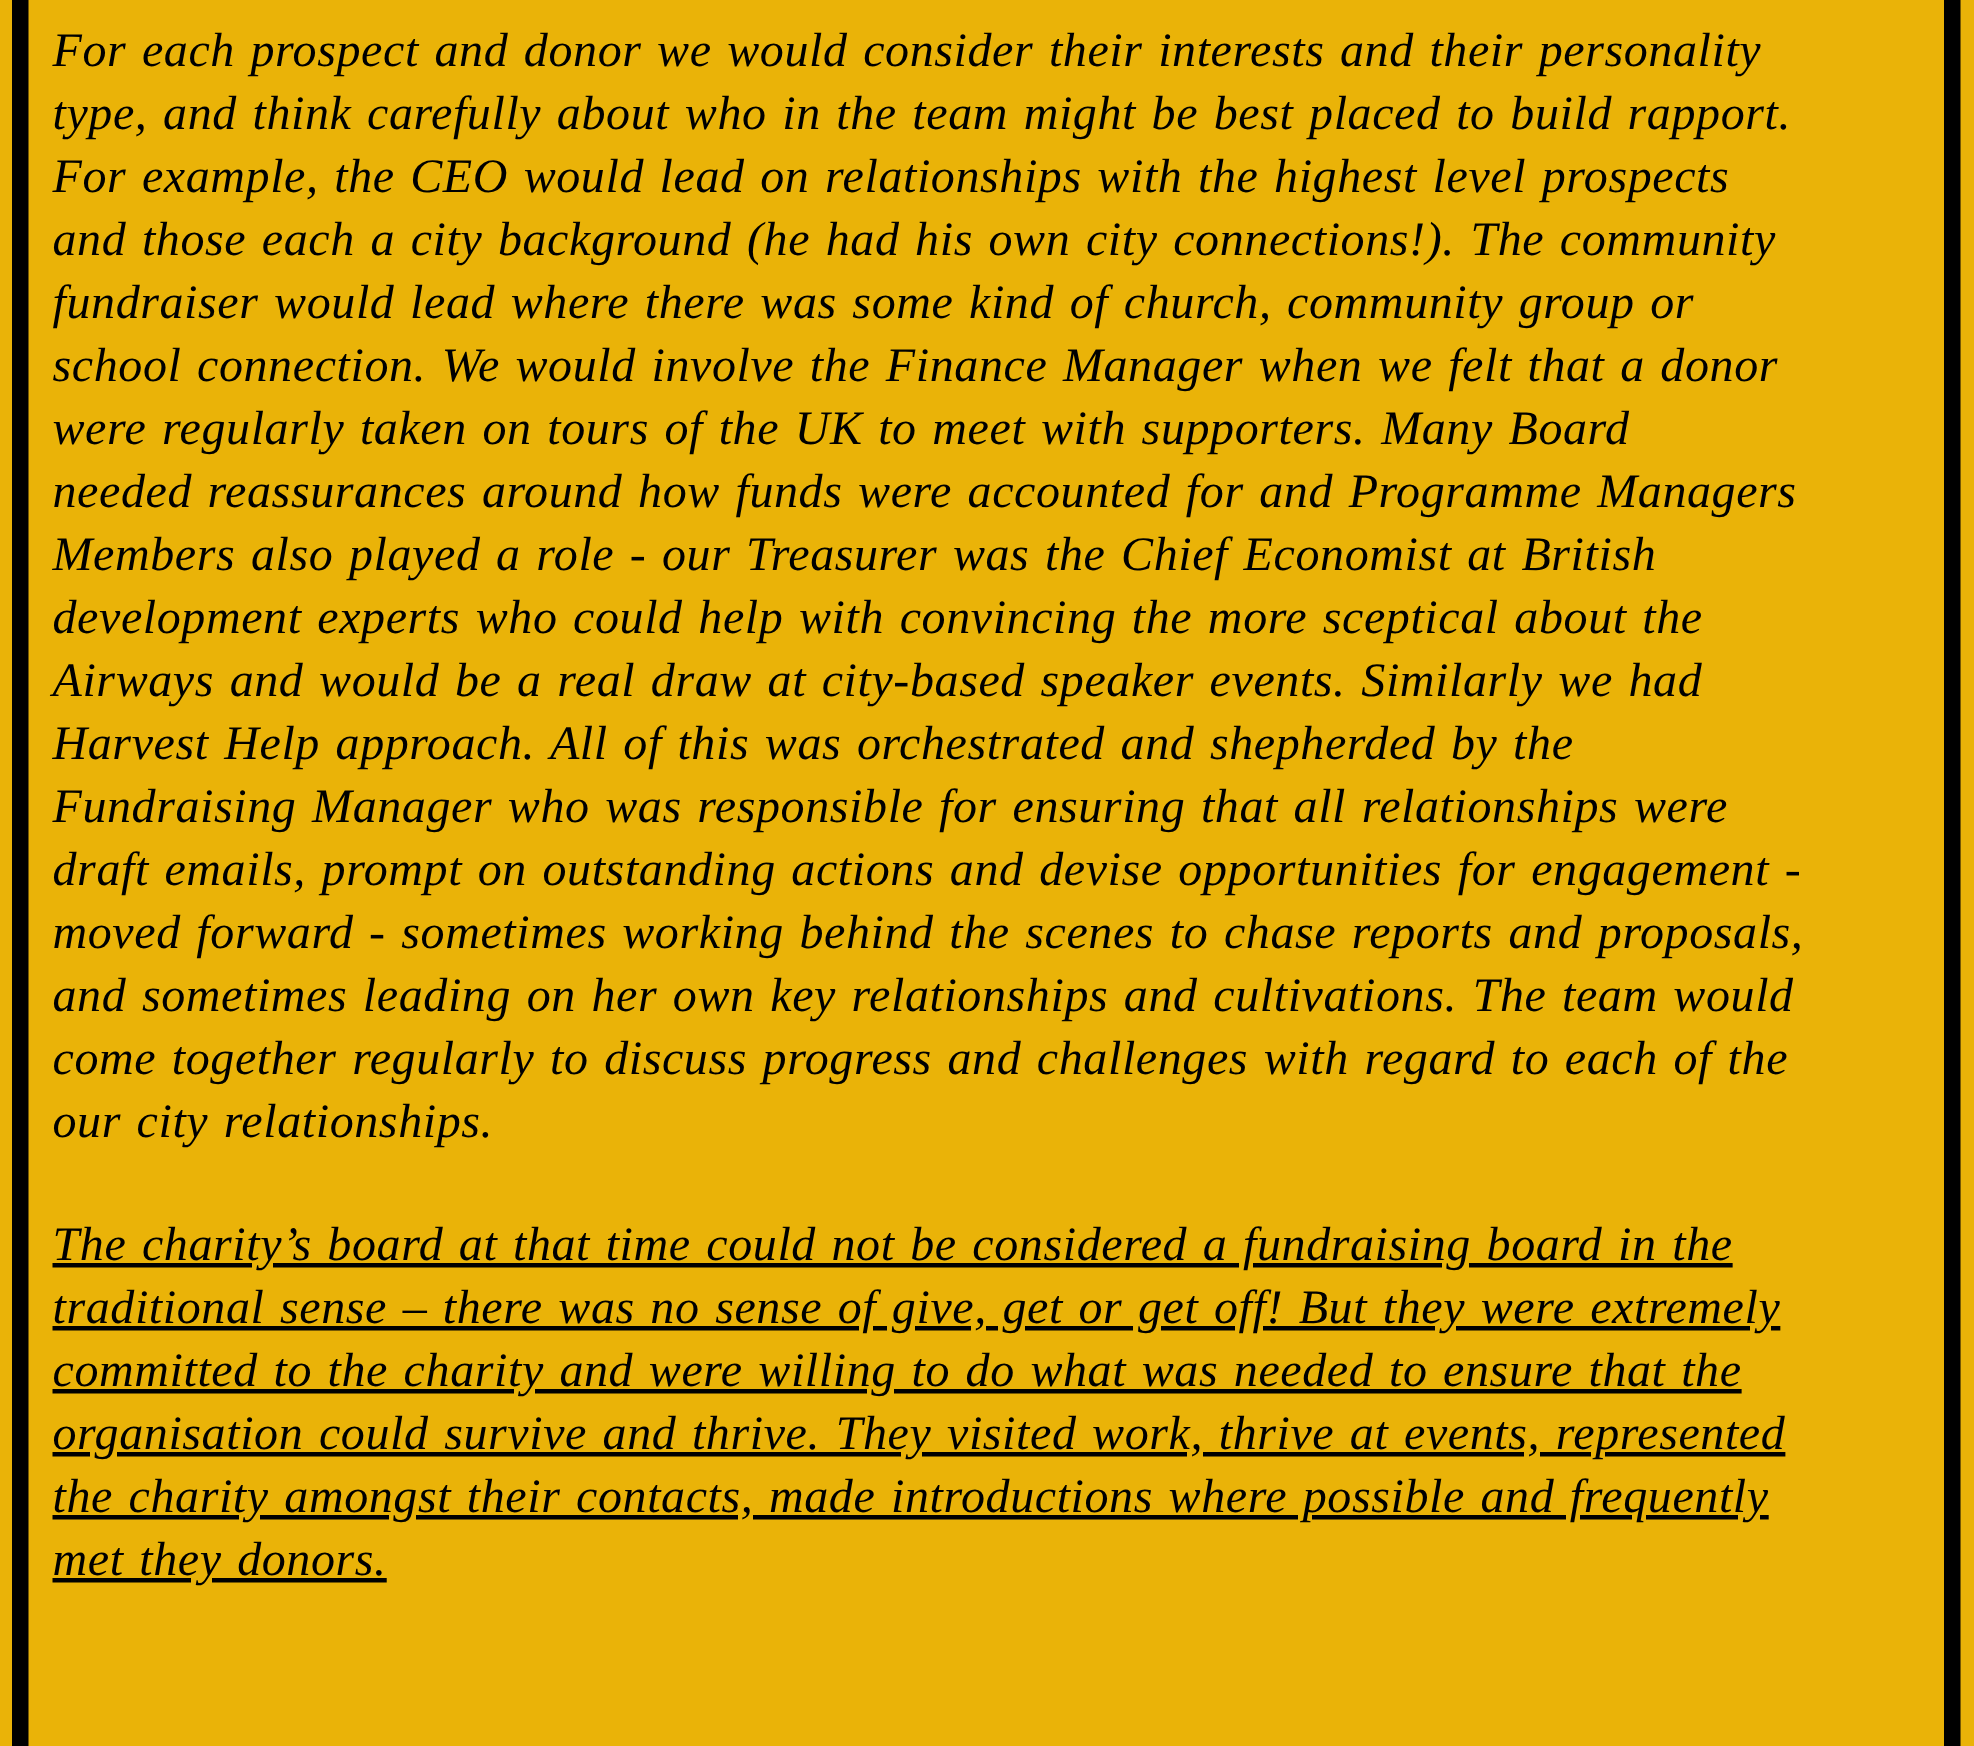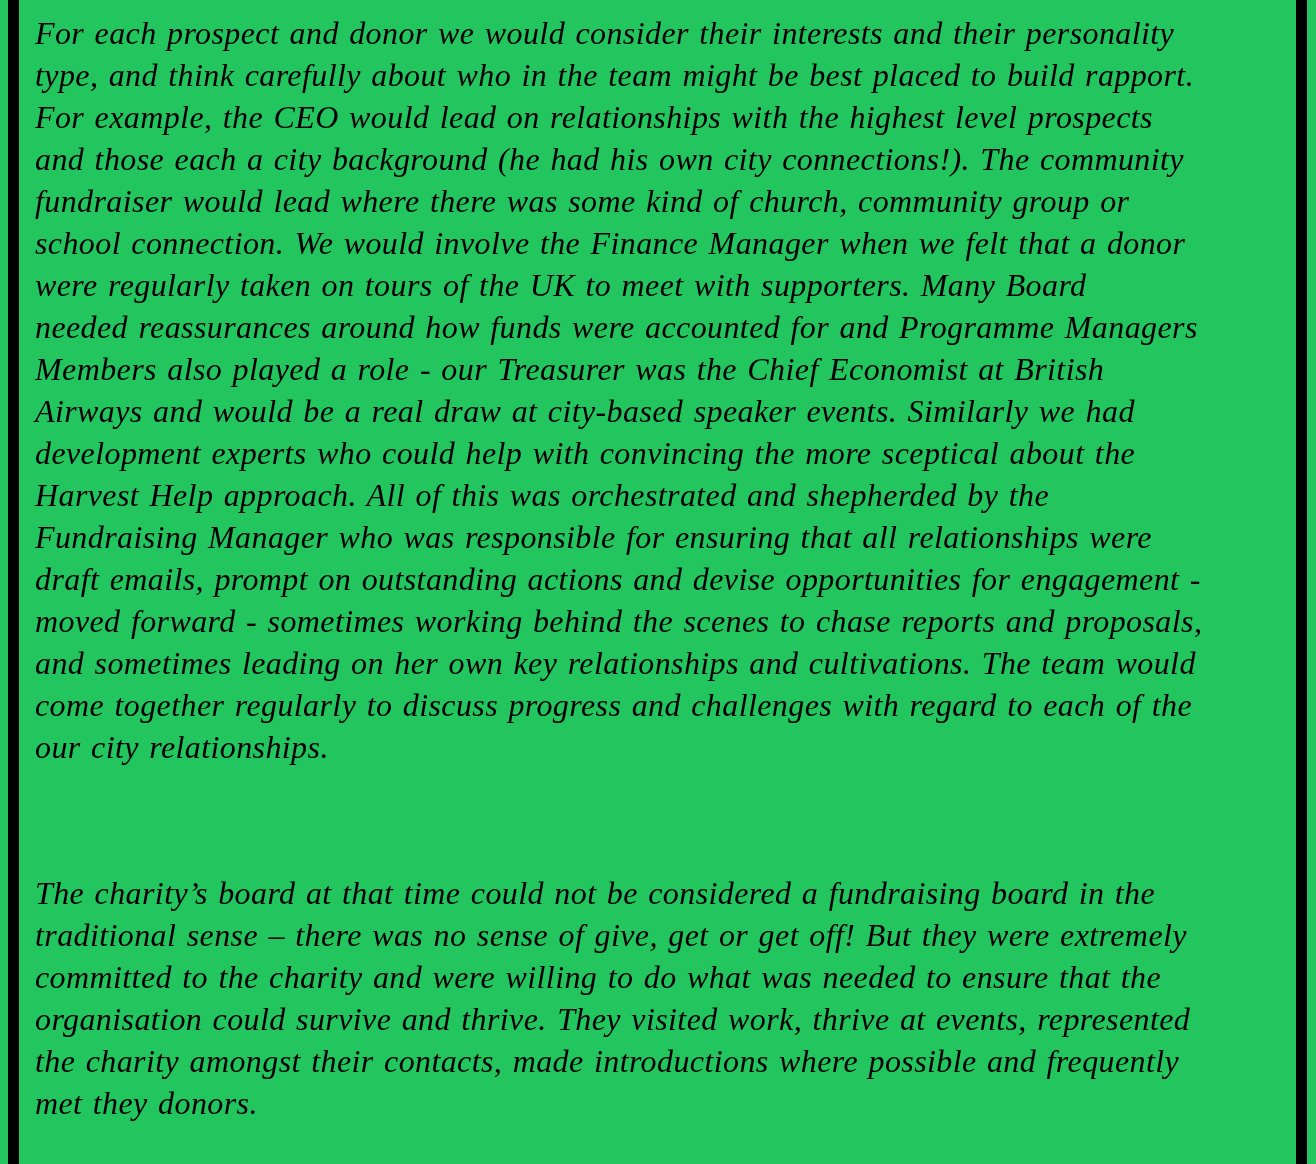--- a/index.html
+++ b/index.html
@@ -4,21 +4,21 @@
   <style>
     html, body {
       margin: 0;
       padding: 0;
       background: #ffffff;
     }
     .page {
       position: relative;
       width: 1316px;
       height: 1164px;
-      background: #22c55e;
+      background: #eab308;
       overflow: hidden;
       font-family: "Liberation Serif", "DejaVu Serif", serif;
     }
     .border-bar {
       position: absolute;
       top: 0;
       bottom: 0;
       width: 11px;
       background: #000000;
     }
@@ -30,43 +30,43 @@
       top: 12px;
       right: 30px;
       color: #000000;
       font-style: italic;
       font-size: 32px;
       line-height: 42px;
       letter-spacing: 0.4px;
       word-spacing: 2px;
     }
     .para { margin: 0; }
-    .para.second { margin-top: 104px; }
+    .para.second { margin-top: 40px; text-decoration: underline; }
     .text-line { white-space: nowrap; }
   </style>
 </head>
 <body>
 
 <div class="page">
   <div class="border-bar left"></div>
   <div class="border-bar right"></div>
 
   <div class="text-area">
     <div class="para first">
       <div class="text-line">For each prospect and donor we would consider their interests and their personality</div>
       <div class="text-line">type, and think carefully about who in the team might be best placed to build rapport.</div>
       <div class="text-line">For example, the CEO would lead on relationships with the highest level prospects</div>
       <div class="text-line">and those each a city background (he had his own city connections!). The community</div>
       <div class="text-line">fundraiser would lead where there was some kind of church, community group or</div>
       <div class="text-line">school connection. We would involve the Finance Manager when we felt that a donor</div>
       <div class="text-line">were regularly taken on tours of the UK to meet with supporters. Many Board</div>
       <div class="text-line">needed reassurances around how funds were accounted for and Programme Managers</div>
       <div class="text-line">Members also played a role - our Treasurer was the Chief Economist at British</div>
+      <div class="text-line">development experts who could help with convincing the more sceptical about the</div>
       <div class="text-line">Airways and would be a real draw at city-based speaker events. Similarly we had</div>
-      <div class="text-line">development experts who could help with convincing the more sceptical about the</div>
       <div class="text-line">Harvest Help approach. All of this was orchestrated and shepherded by the</div>
       <div class="text-line">Fundraising Manager who was responsible for ensuring that all relationships were</div>
       <div class="text-line">draft emails, prompt on outstanding actions and devise opportunities for engagement -</div>
       <div class="text-line">moved forward - sometimes working behind the scenes to chase reports and proposals,</div>
       <div class="text-line">and sometimes leading on her own key relationships and cultivations. The team would</div>
       <div class="text-line">come together regularly to discuss progress and challenges with regard to each of the</div>
       <div class="text-line">our city relationships.</div>
     </div>
     <div class="para second">
       <div class="text-line">The charity’s board at that time could not be considered a fundraising board in the</div>

